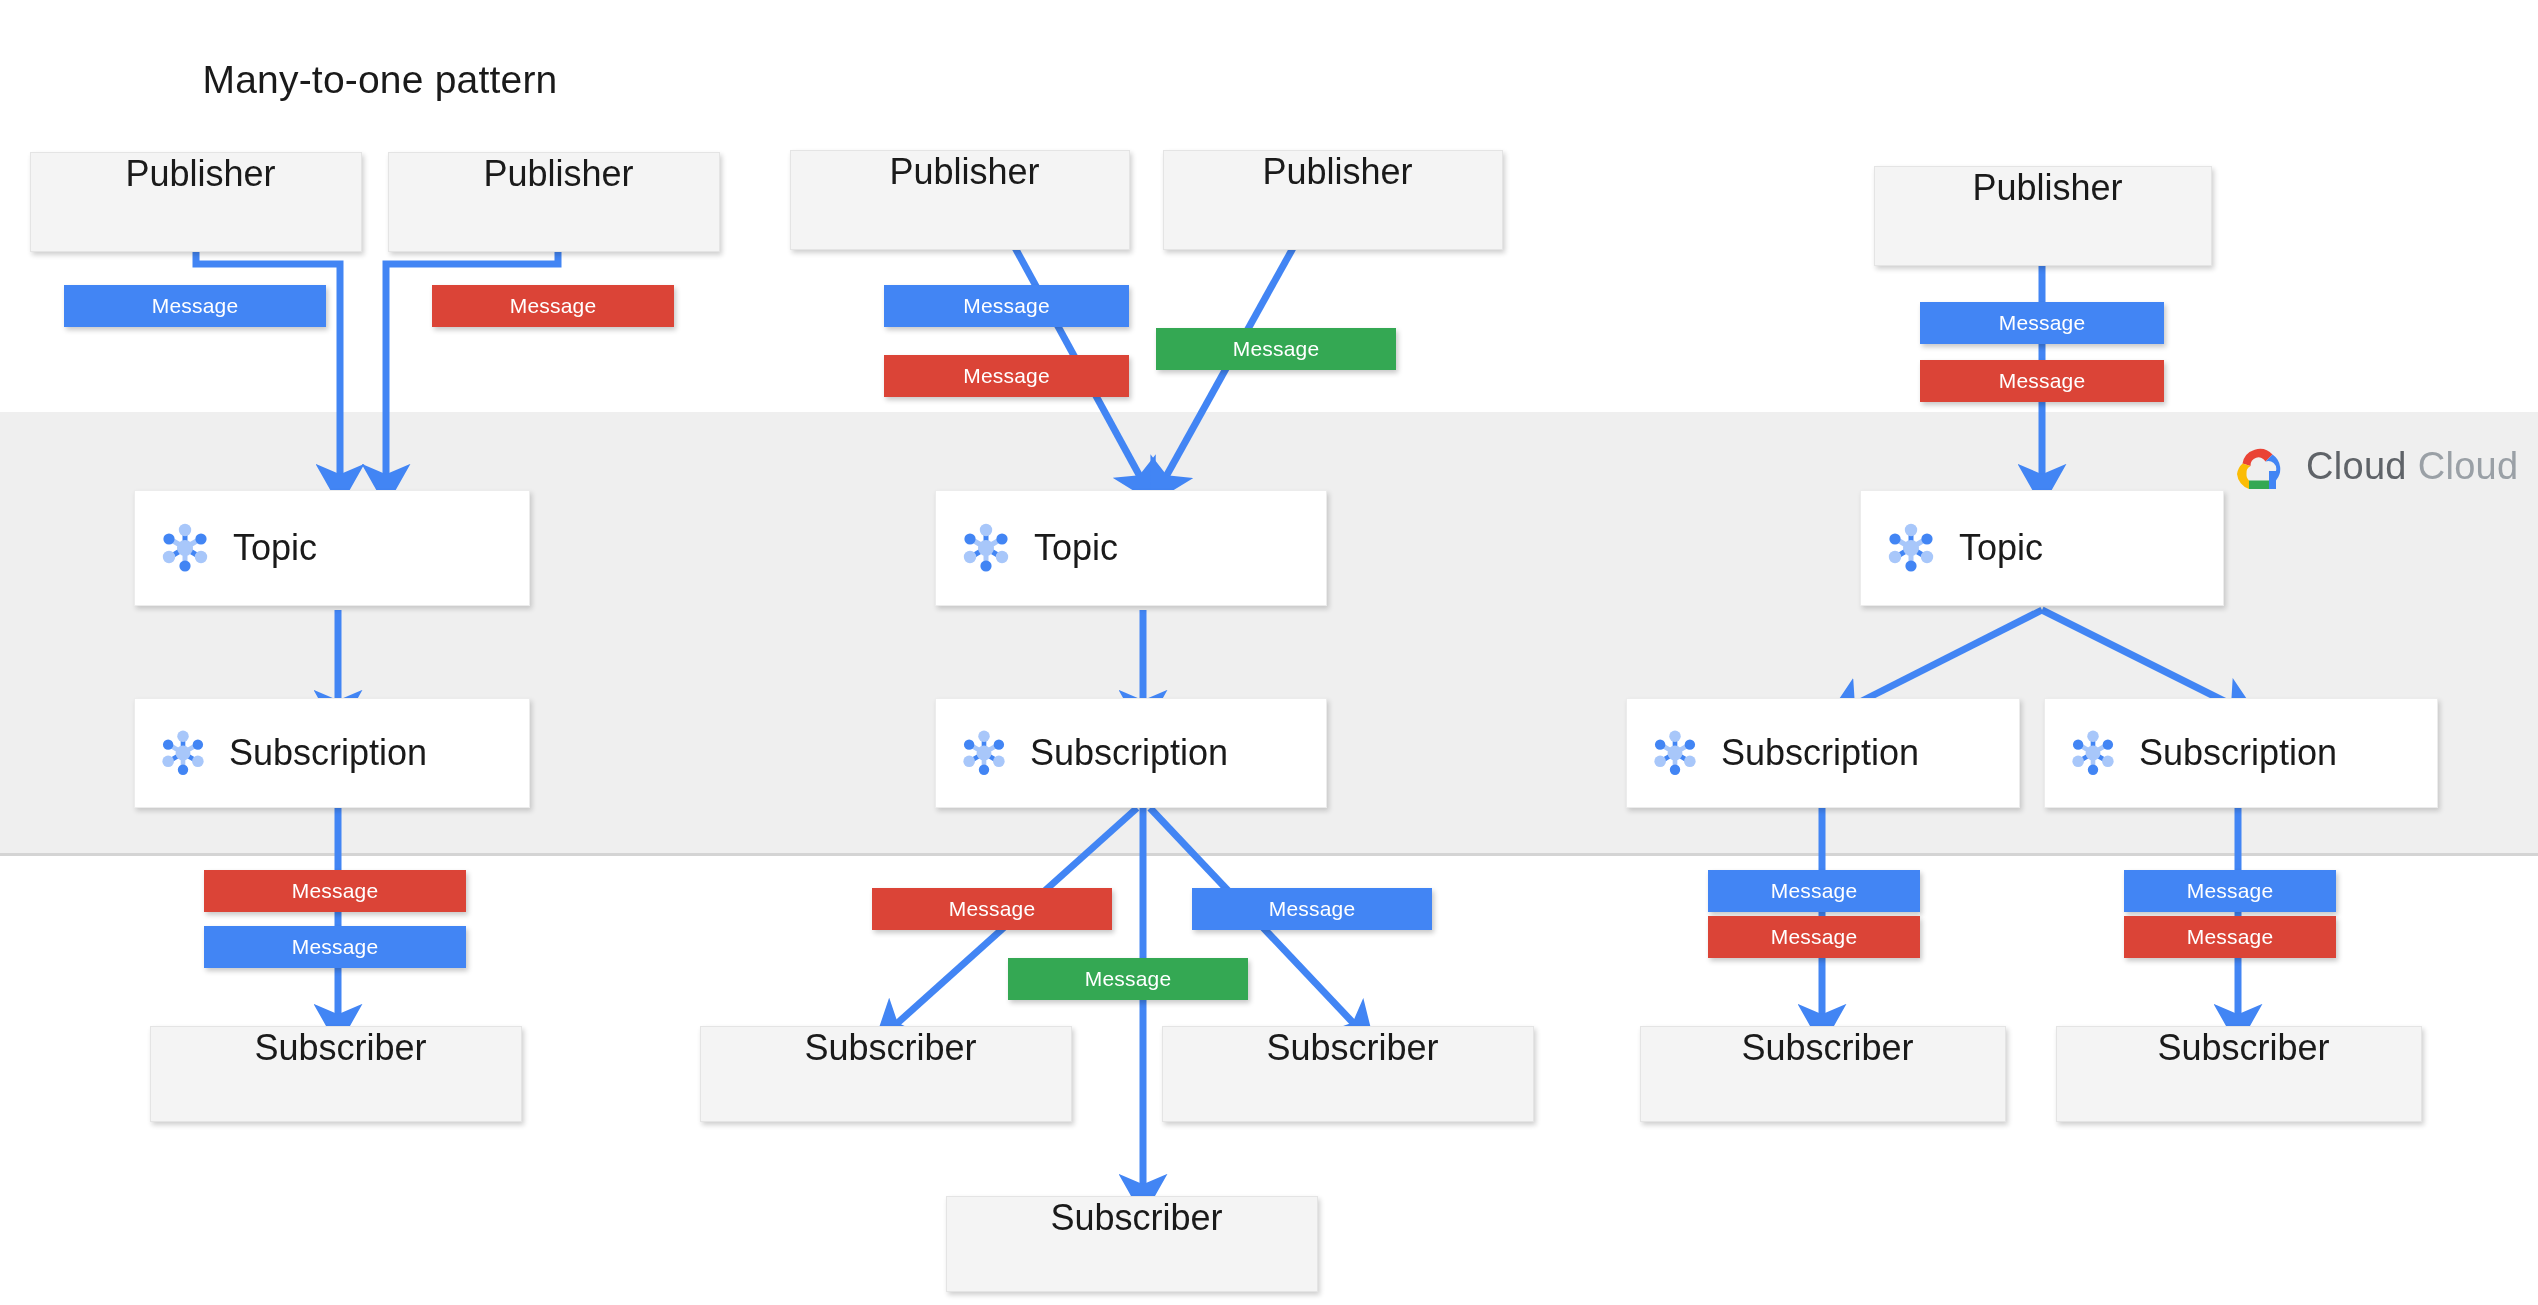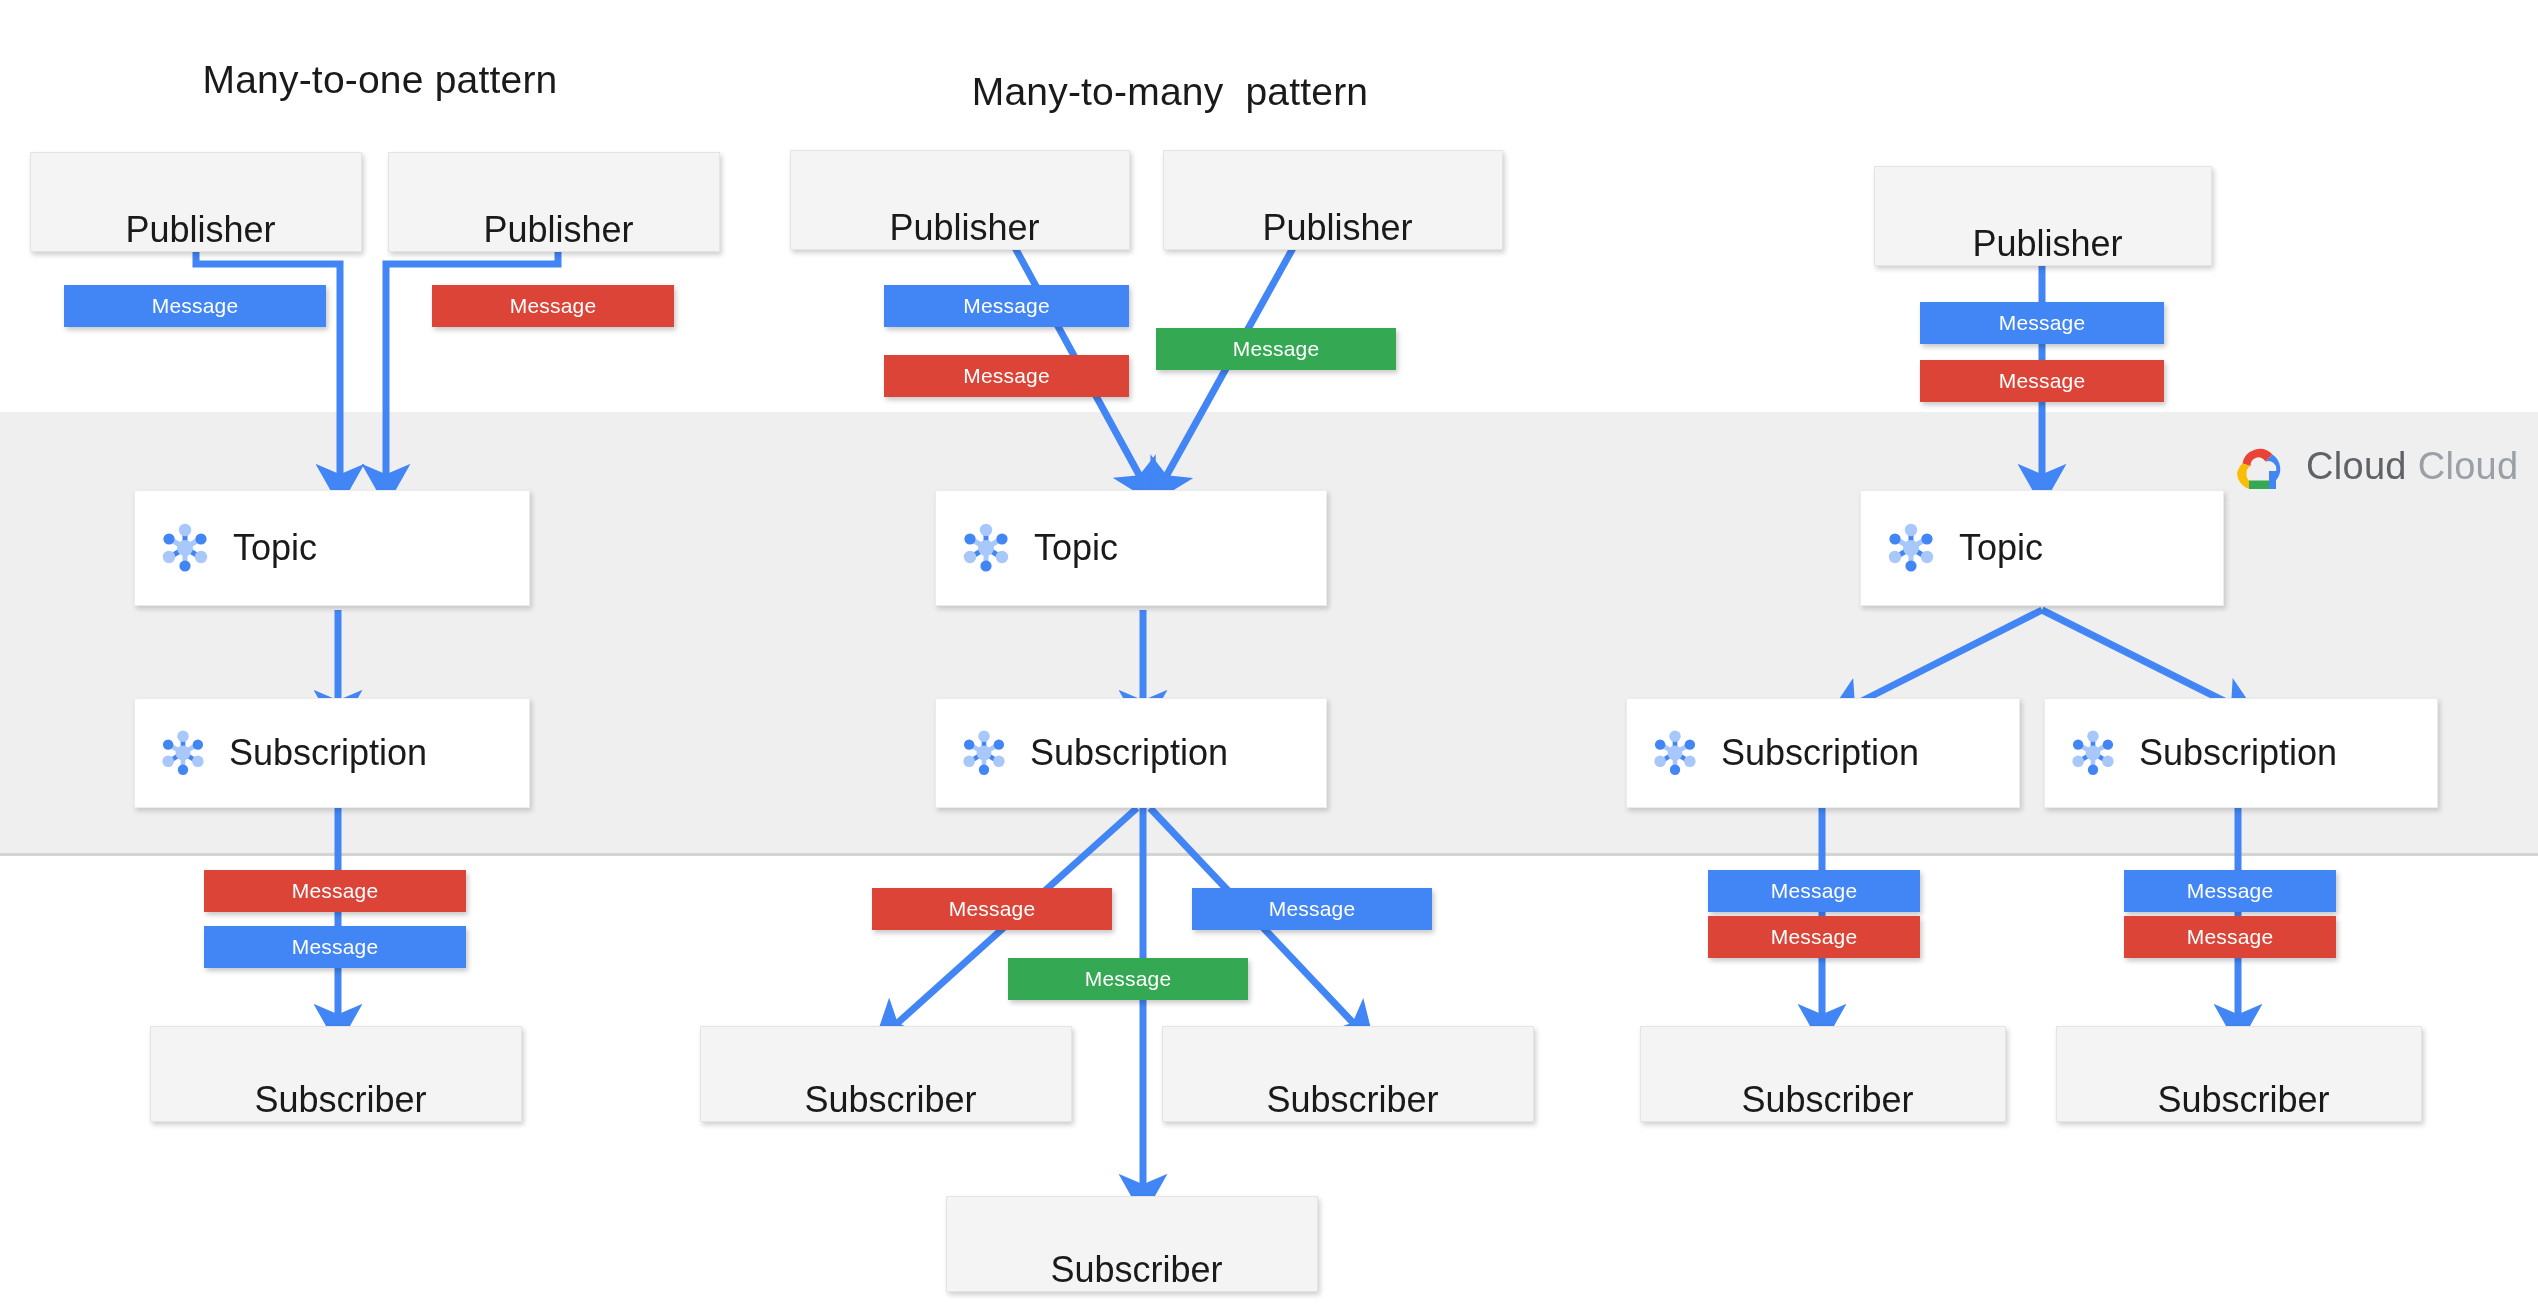--- a/index.html
+++ b/index.html
@@ -54,21 +54,21 @@
   }
 
   
   .node-plain {
     position: absolute;
     z-index: 4;
     background: #f4f4f4;
     border: 1px solid #e4e4e4;
     box-shadow: 2px 3px 5px rgba(0,0,0,0.19);
     display: flex;
-    align-items: flex-end;
+    align-items: flex-start;
     justify-content: center;
     box-sizing: border-box;
     padding-left: 9px;
   }
   .node-plain .lbl {
     font-size: 36px;
     color: #1a1a1a;
   }
 
   
@@ -167,21 +167,20 @@
 
       <path d="M2042,610 L2238,708" marker-end="url(#ah)"></path>
 
       <path d="M1822,808 L1822,1022" marker-end="url(#ah)"></path>
 
       <path d="M2238,808 L2238,1022" marker-end="url(#ah)"></path>
     </g>
   </svg>
 
   <div class="col-title" style="left:60px; top:58px; width:640px;">Many-to-one pattern</div>
-  <div class="col-title" style="left:790px; top:70px; width:760px;">Many-to-many  pattern</div>
 
   <div class="node-plain" style="left:30px; top:152px; width:332px; height:100px;">
     <span class="lbl">Publisher</span>
   </div>
   <div class="node-plain" style="left:388px; top:152px; width:332px; height:100px;">
     <span class="lbl">Publisher</span>
   </div>
 
   <div class="msg blue" style="left:64px; top:285px; width:262px; height:42px;">
     <span class="lbl">Message</span>

